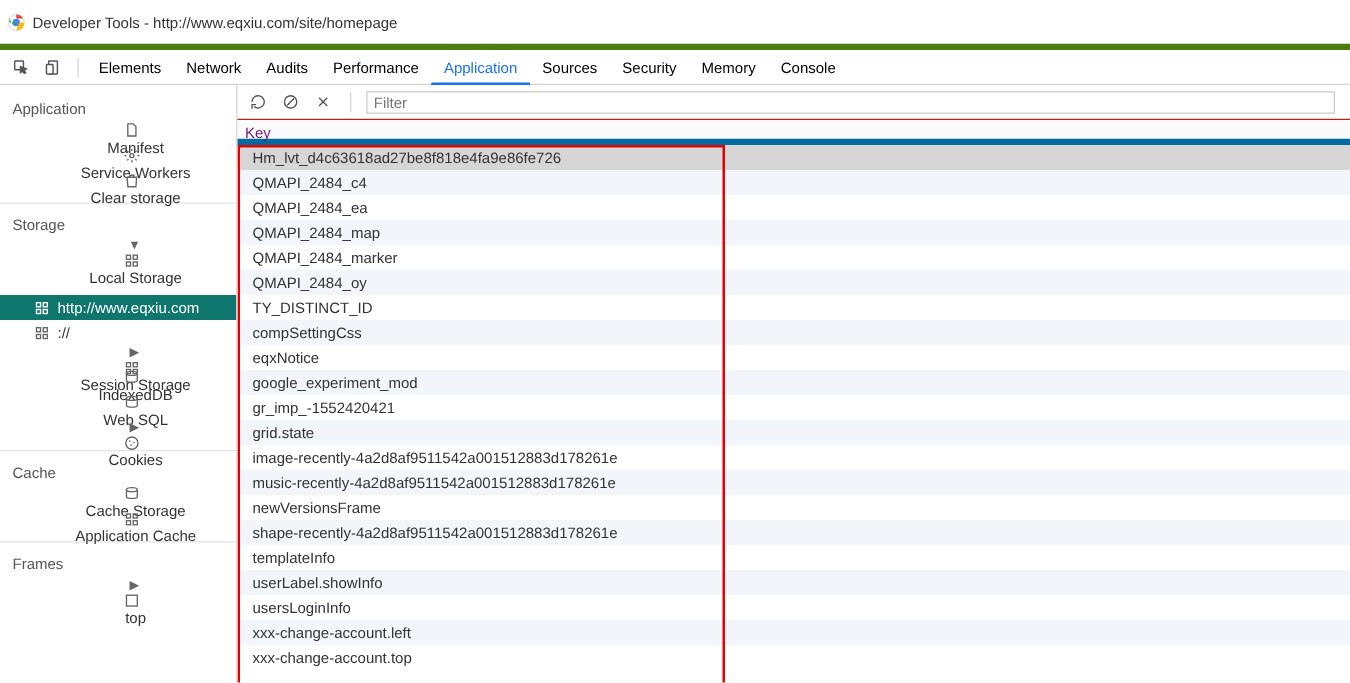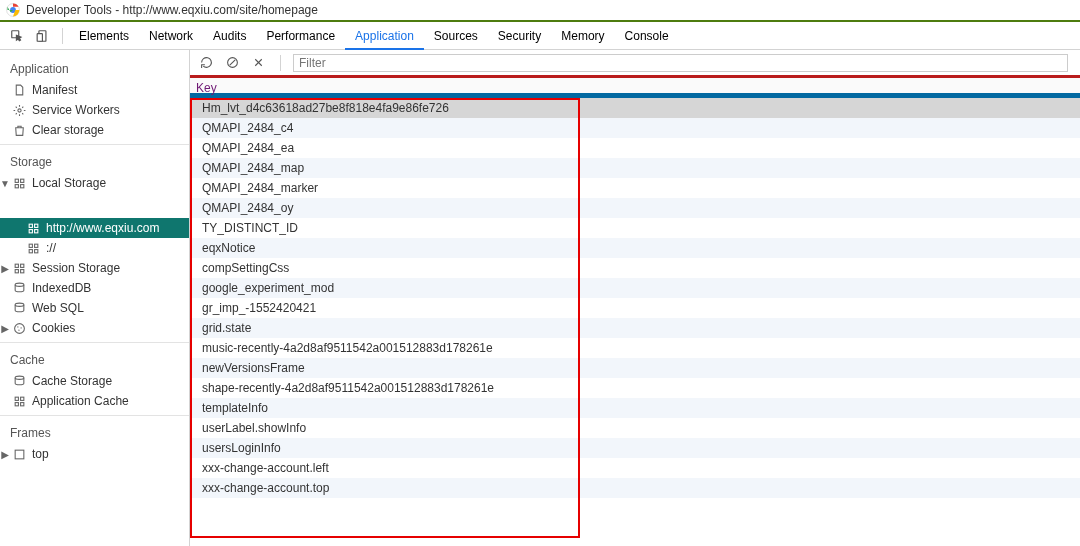--- a/index.html
+++ b/index.html
@@ -1,44 +1,44 @@
 <!DOCTYPE html>
 <html><head>
 <meta charset="utf-8">
 <style>
   * { box-sizing: border-box; margin: 0; padding: 0; }
   html, body { width: 1080px; height: 546px; font-family: "Segoe UI", Tahoma, sans-serif; font-size: 12px; color: #333; background: #fff; overflow: hidden; }
   
-  .titlebar { display: flex; align-items: center; height: 22px; padding: 0 6px; border-bottom: 2px solid #4d7c0f; }
+  .titlebar { display: flex; align-items: center; height: 40px; padding: 0 6px; border-bottom: 5px solid #4d7c0f; }
   .chrome-logo { width: 14px; height: 14px; margin-right: 6px; }
   .titlebar-text { font-size: 12px; }
   
   .tabstrip { display: flex; align-items: center; height: 28px; border-bottom: 1px solid #d3d3d3; padding-left: 4px; user-select: none; }
   .tabstrip .tool-icon { width: 26px; height: 26px; display: flex; align-items: center; justify-content: center; color: #555; }
   .tabstrip .tool-icon svg { width: 14px; height: 14px; }
   .sep { width: 1px; height: 16px; background: #d3d3d3; margin: 0 6px; }
   .tab { padding: 0 10px; height: 28px; line-height: 28px; color: #000000; cursor: default; }
   .tab.active { color: #1a73e8; border-bottom: 2px solid #1a73e8; }
   
   .main { display: flex; height: calc(546px - 22px - 28px); }
   .sidebar { width: 190px; border-right: 1px solid #d3d3d3; padding-top: 6px; overflow: hidden; }
   .content { flex: 1; display: flex; flex-direction: column; }
   
   .group-title { color: #555; padding: 6px 10px 4px 10px; }
   .group-divider { border: none; border-top: 1px solid #e3e3e3; margin: 4px 0; }
   .tree-item { display: flex; align-items: center; height: 20px; padding-left: 20px; color: #333; cursor: default; }
   .tree-item .ic { width: 14px; height: 14px; margin-right: 6px; color: #666; display: flex; align-items: center; justify-content: center; }
   .tree-item .ic svg { width: 13px; height: 13px; }
-  .tree-item.depth1 { padding-left: 0; }
+  .tree-item.depth1 { padding-left: 28px; flex-direction: column; }
   .tree-item.depth2 { padding-left: 26px; }
   .tree-item.selected { background: #0f766e; color: #fff; margin-top: 25px; }
   .tree-item.selected .ic { color: #fff; }
   .arrow { width: 10px; text-align: center; color: #666; margin-right: 2px; font-size: 10px; }
   
-  .content-toolbar { display: flex; align-items: center; height: 28px; border-bottom: 3px solid #b91c1c; padding: 0 6px; gap: 6px; }
+  .content-toolbar { display: flex; align-items: center; height: 28px; border-bottom: 1px solid #b91c1c; padding: 0 6px; gap: 6px; }
   .content-toolbar .cbtn { width: 20px; height: 20px; display: flex; align-items: center; justify-content: center; color: #555; cursor: default; }
   .content-toolbar .cbtn svg { width: 13px; height: 13px; }
   .filter-input { flex: 1; border: 1px solid #ccc; height: 18px; padding: 1px 5px; font-family: inherit; font-size: 12px; outline: none; margin-right: 6px; }
   
   .key-header { height: 20px; line-height: 20px; padding-left: 6px; border-bottom: 5px solid #0369a1; color: #701a75; background: #fafafa; }
   .key-list { position: relative; flex: 1; overflow: hidden; }
   .key-row { height: 20px; line-height: 20px; padding-left: 12px; white-space: nowrap; cursor: default; }
   .key-row:nth-child(even) { background: #f2f6fb; }
   .key-row.sel { background: #d6d6d6; }
   .red-box { position: absolute; border: 2px solid #e60000; pointer-events: none; }
@@ -242,25 +242,26 @@
     <div class="key-header">Key</div>
     <div class="key-list" id="key-list">
 
     <div class="key-row sel">Hm_lvt_d4c63618ad27be8f818e4fa9e86fe726</div>
         <div class="key-row">QMAPI_2484_c4</div>
         <div class="key-row">QMAPI_2484_ea</div>
         <div class="key-row">QMAPI_2484_map</div>
         <div class="key-row">QMAPI_2484_marker</div>
         <div class="key-row">QMAPI_2484_oy</div>
         <div class="key-row">TY_DISTINCT_ID</div>
+        <div class="key-row">compSettingCss</div>
         <div class="key-row">eqxNotice</div>
-        <div class="key-row">compSettingCss</div>
         <div class="key-row">google_experiment_mod</div>
         <div class="key-row">gr_imp_-1552420421</div>
         <div class="key-row">grid.state</div>
+        <div class="key-row">image-recently-4a2d8af9511542a001512883d178261e</div>
         <div class="key-row">music-recently-4a2d8af9511542a001512883d178261e</div>
         <div class="key-row">newVersionsFrame</div>
         <div class="key-row">shape-recently-4a2d8af9511542a001512883d178261e</div>
         <div class="key-row">templateInfo</div>
         <div class="key-row">userLabel.showInfo</div>
         <div class="key-row">usersLoginInfo</div>
         <div class="key-row">xxx-change-account.left</div>
         <div class="key-row">xxx-change-account.top</div>
         <div class="red-box" id="red-box" style="left: 0px; top: 0px; width: 390px; height: 440px;"></div>
       </div>

